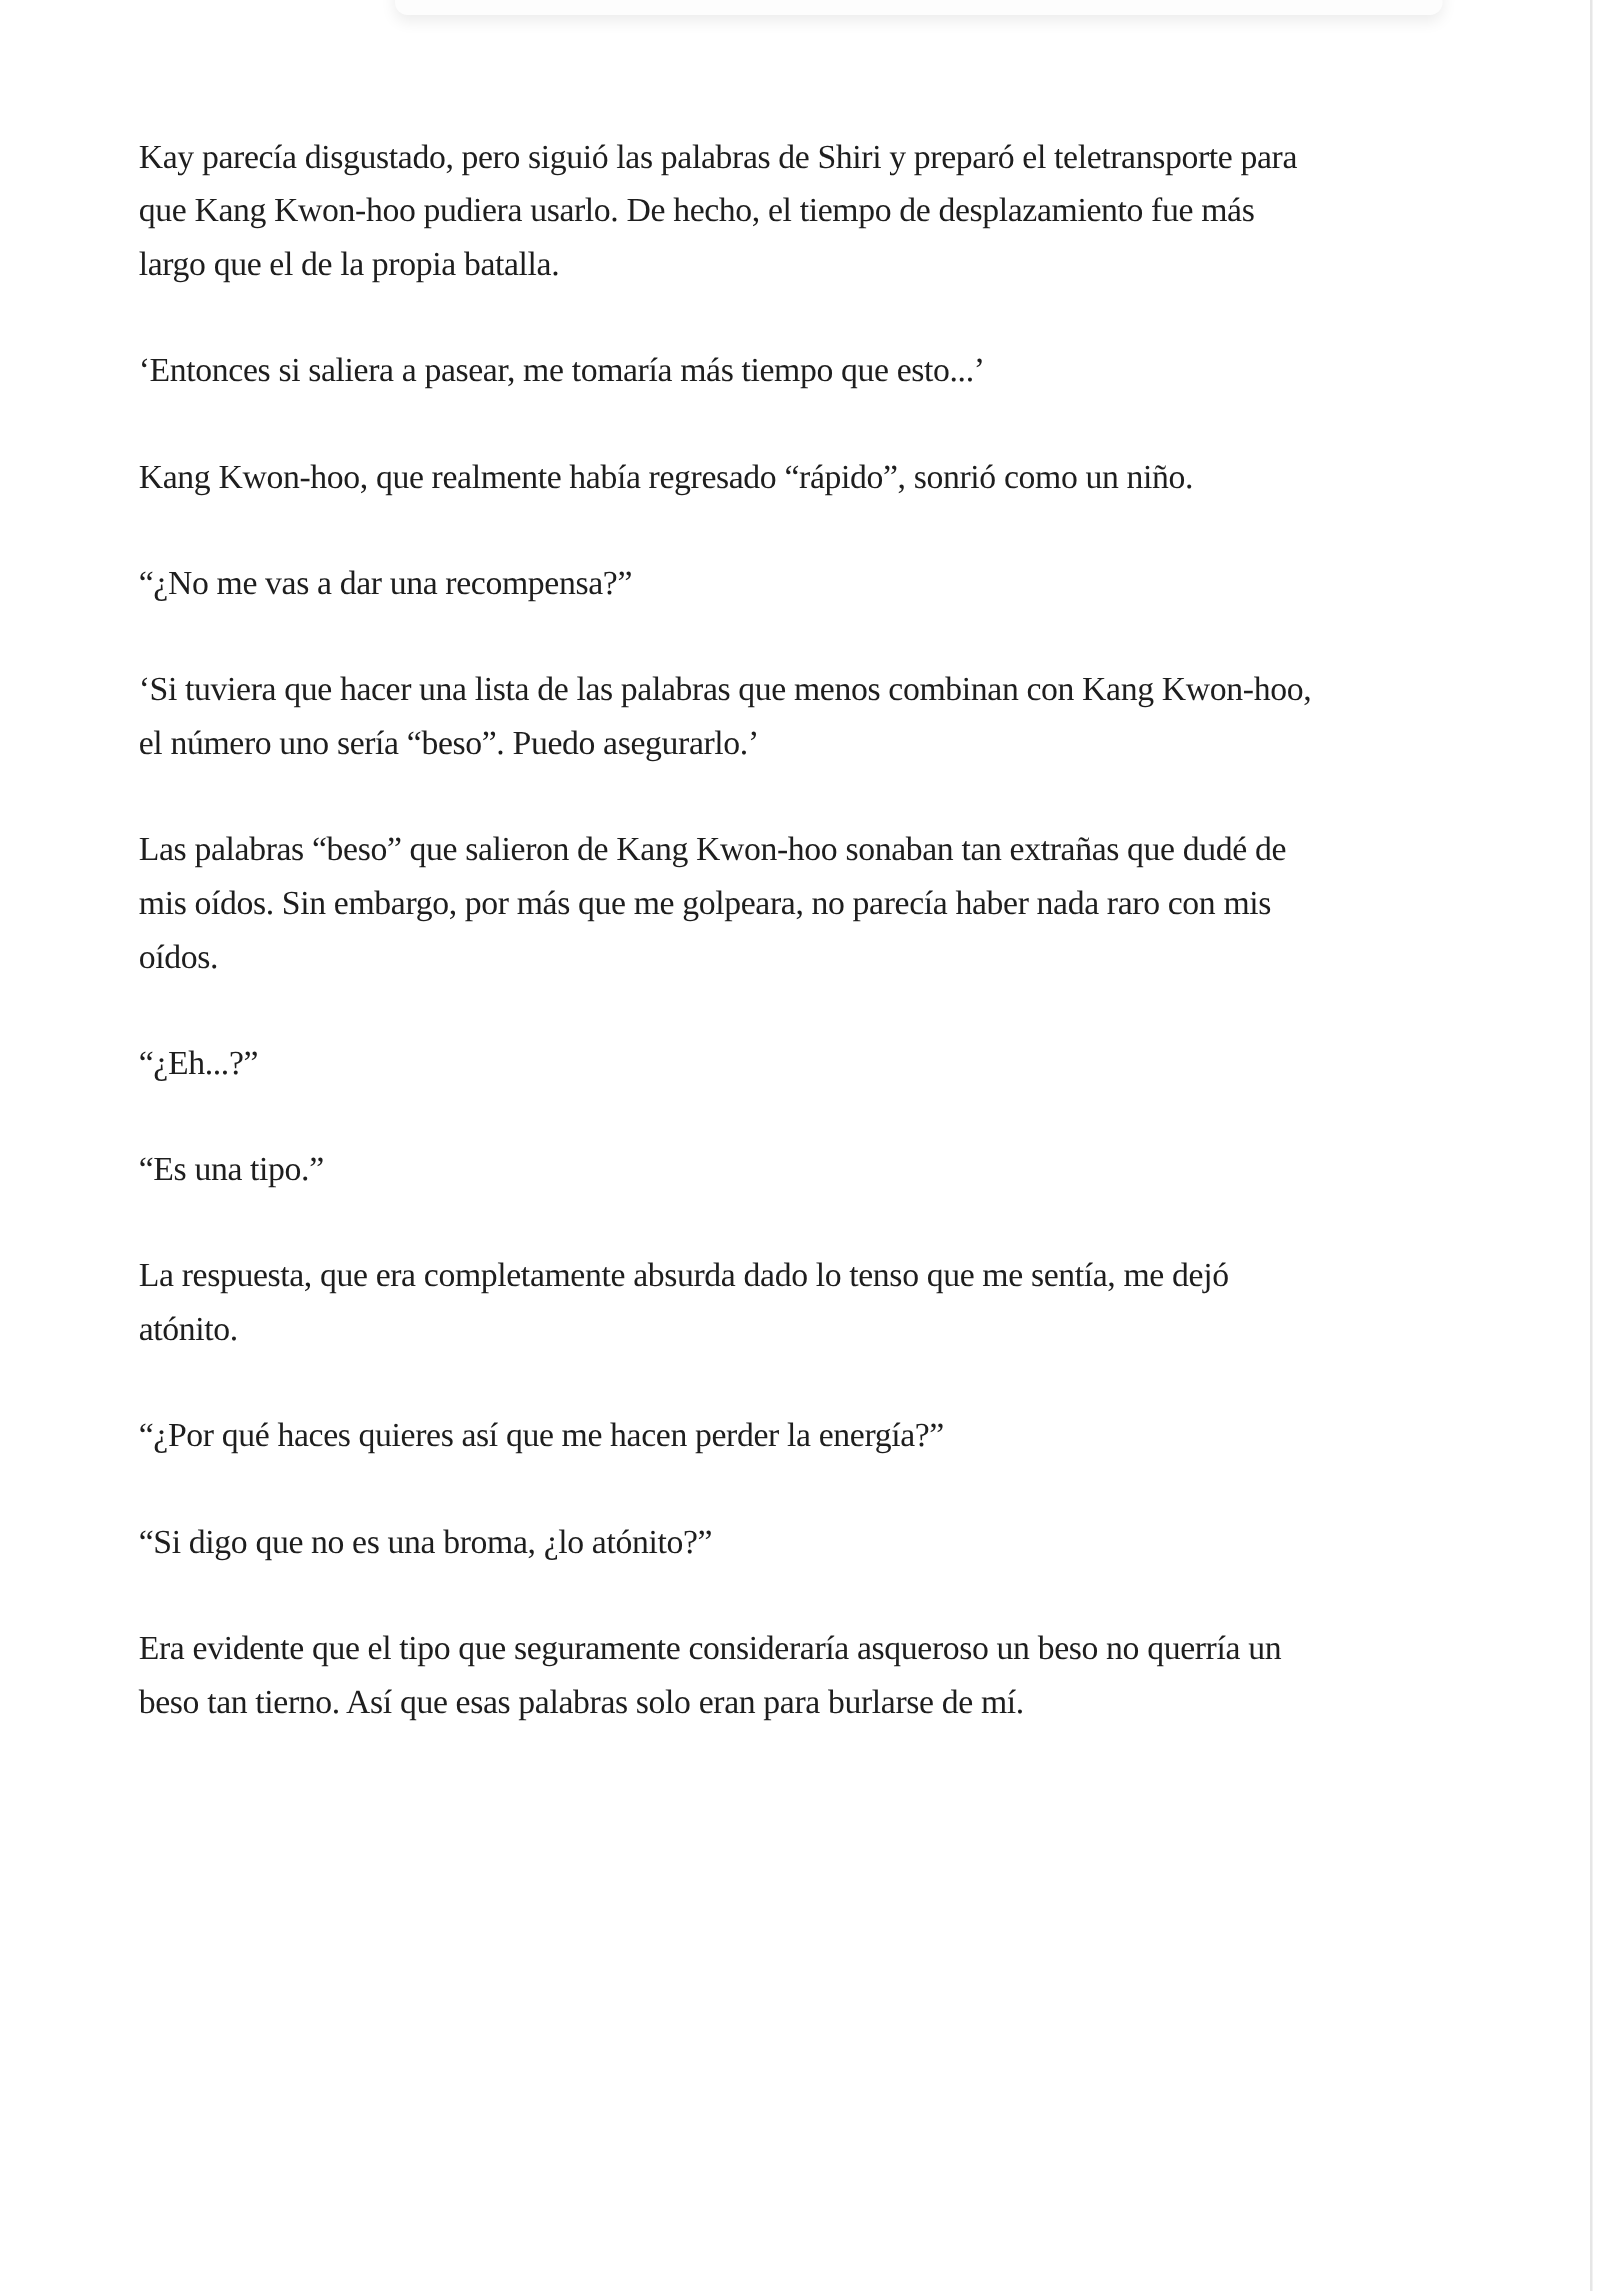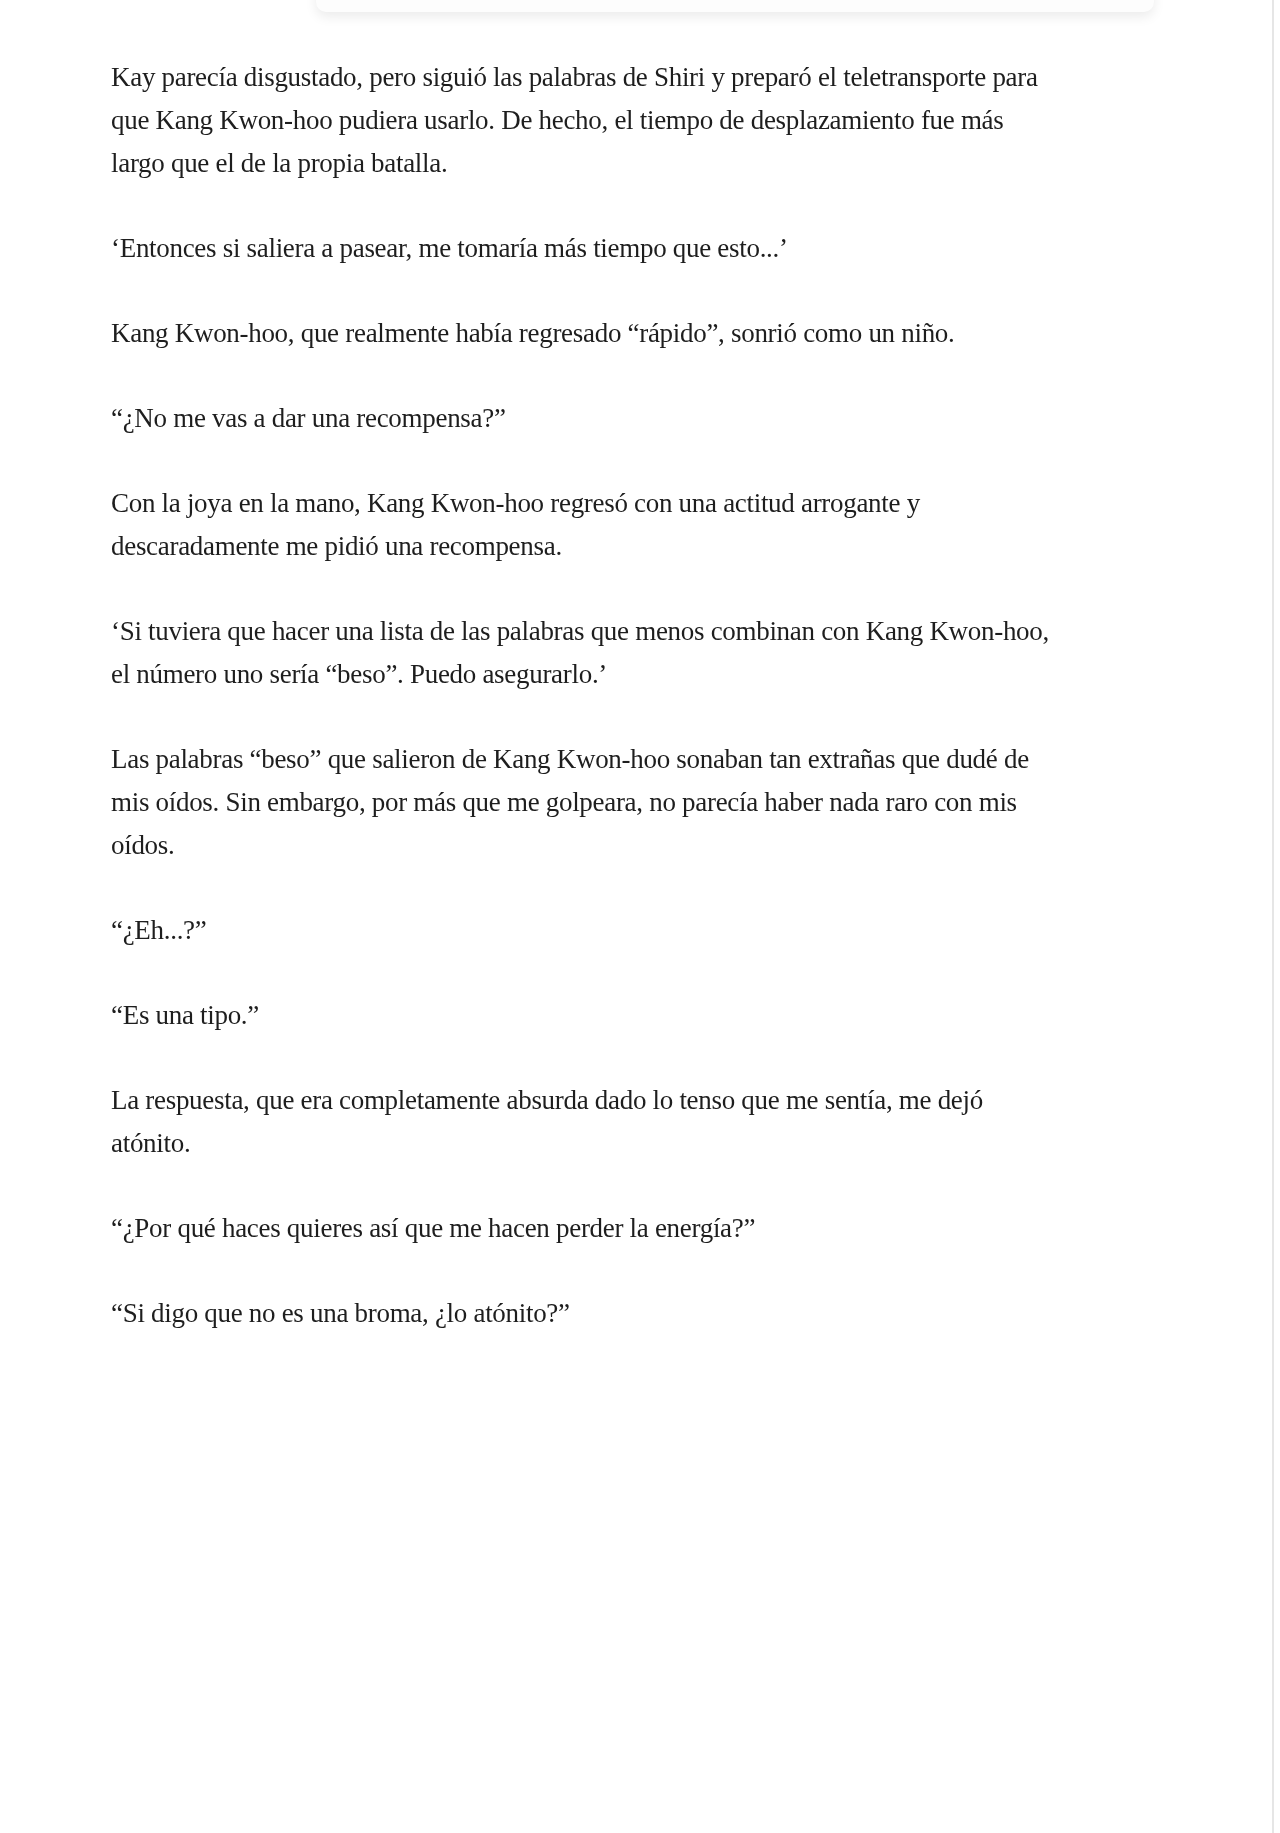--- a/index.html
+++ b/index.html
@@ -37,21 +37,21 @@
     top: 0;
     right: 6px;
     width: 2px;
     height: 1833px;
     background: #e6e6e6;
   }
   .content {
     position: absolute;
     top: 0;
     left: 111px;
-    padding-top: 56px;
+    padding-top: 104px;
     width: 1120px;
   }
   .content p {
     margin: 0 0 42px 0;
     font-size: 27px;
     letter-spacing: -0.3px;
     line-height: 43px;
     white-space: pre; 
     color: #1e1e1e;
   }
@@ -63,30 +63,30 @@
 
   <div class="top-shadow"></div>
 
   <div class="content">
     <p>Kay parecía disgustado, pero siguió las palabras de Shiri y preparó el teletransporte para
 que Kang Kwon-hoo pudiera usarlo. De hecho, el tiempo de desplazamiento fue más
 largo que el de la propia batalla.</p>
     <p>‘Entonces si saliera a pasear, me tomaría más tiempo que esto...’</p>
     <p>Kang Kwon-hoo, que realmente había regresado “rápido”, sonrió como un niño.</p>
     <p>“¿No me vas a dar una recompensa?”</p>
-    <p>Con la joya en la mano, Kang Kwon-hoo regresó con una actitud arrogante y
-descaradamente me pidió una recompensa.</p>
     <p>‘Si tuviera que hacer una lista de las palabras que menos combinan con Kang Kwon-hoo,
 el número uno sería “beso”. Puedo asegurarlo.’</p>
     <p>Las palabras “beso” que salieron de Kang Kwon-hoo sonaban tan extrañas que dudé de
 mis oídos. Sin embargo, por más que me golpeara, no parecía haber nada raro con mis
 oídos.</p>
     <p>“¿Eh...?”</p>
     <p>“Es una tipo.”</p>
     <p>La respuesta, que era completamente absurda dado lo tenso que me sentía, me dejó
 atónito.</p>
     <p>“¿Por qué haces quieres así que me hacen perder la energía?”</p>
     <p>“Si digo que no es una broma, ¿lo atónito?”</p>
+    <p>Era evidente que el tipo que seguramente consideraría asqueroso un beso no querría un
+beso tan tierno. Así que esas palabras solo eran para burlarse de mí.</p>
   </div>
 
   <div class="scroll-line"></div>
 
 </div>
 
 </body></html>

